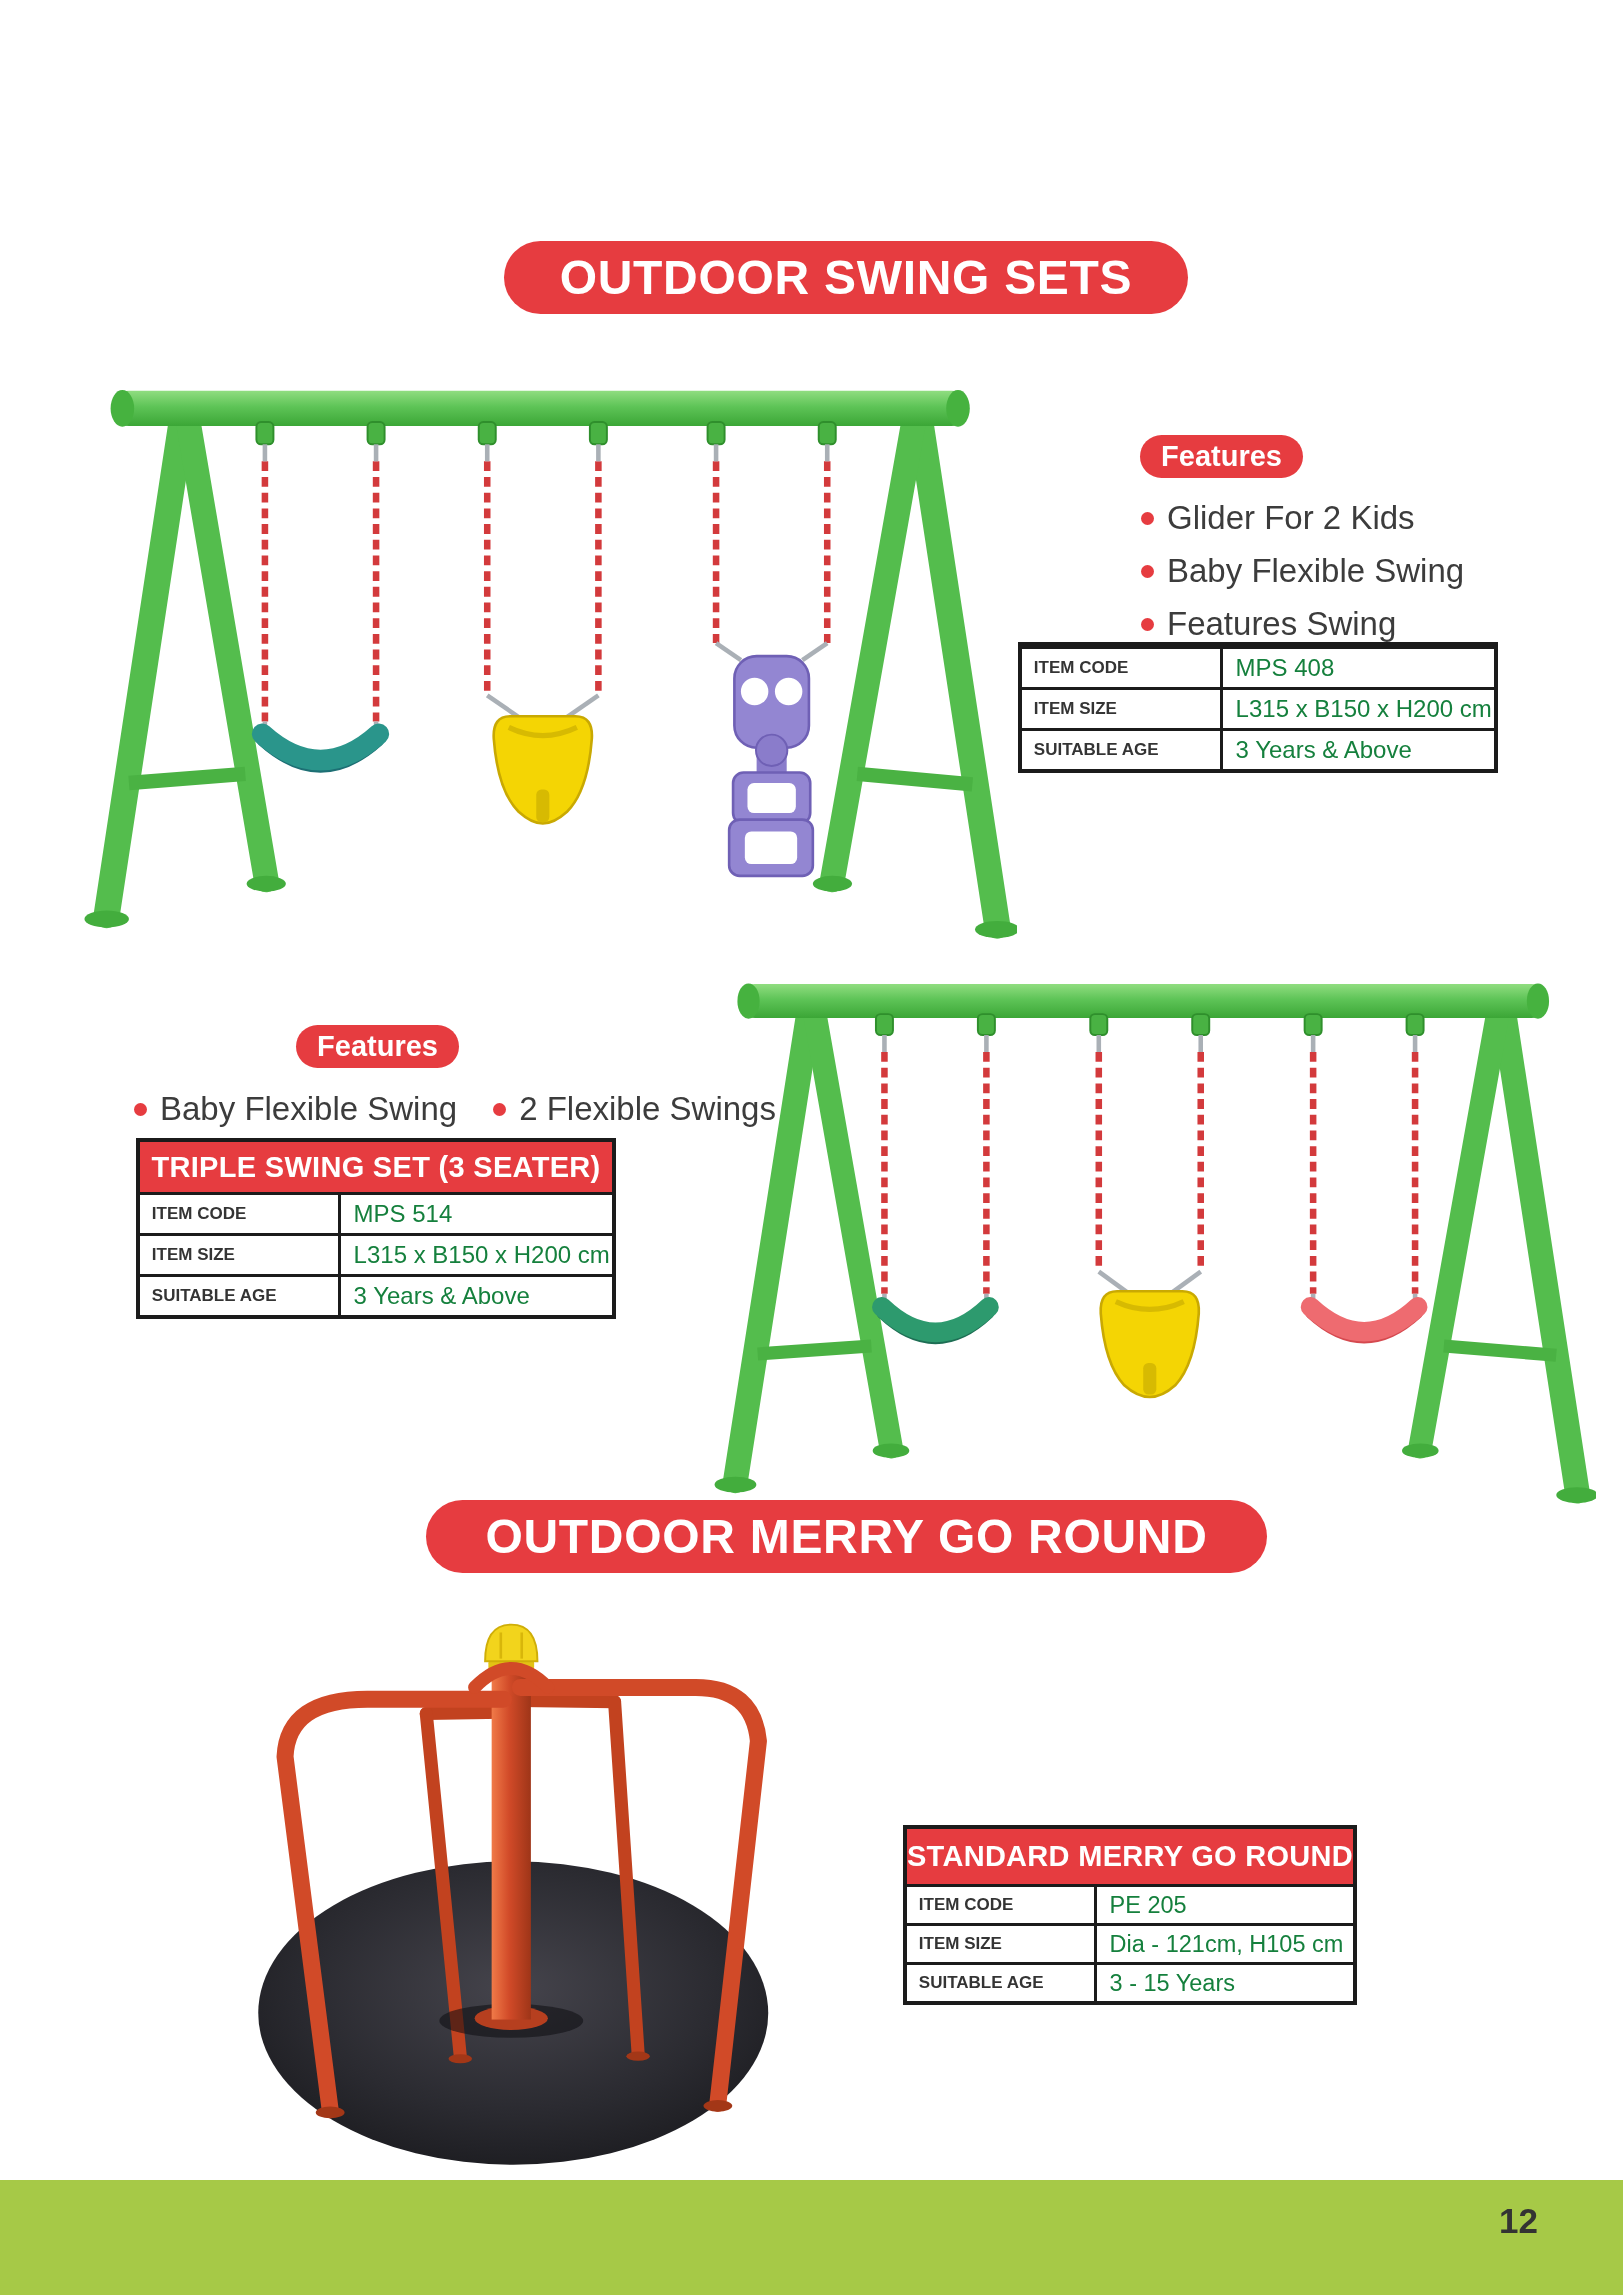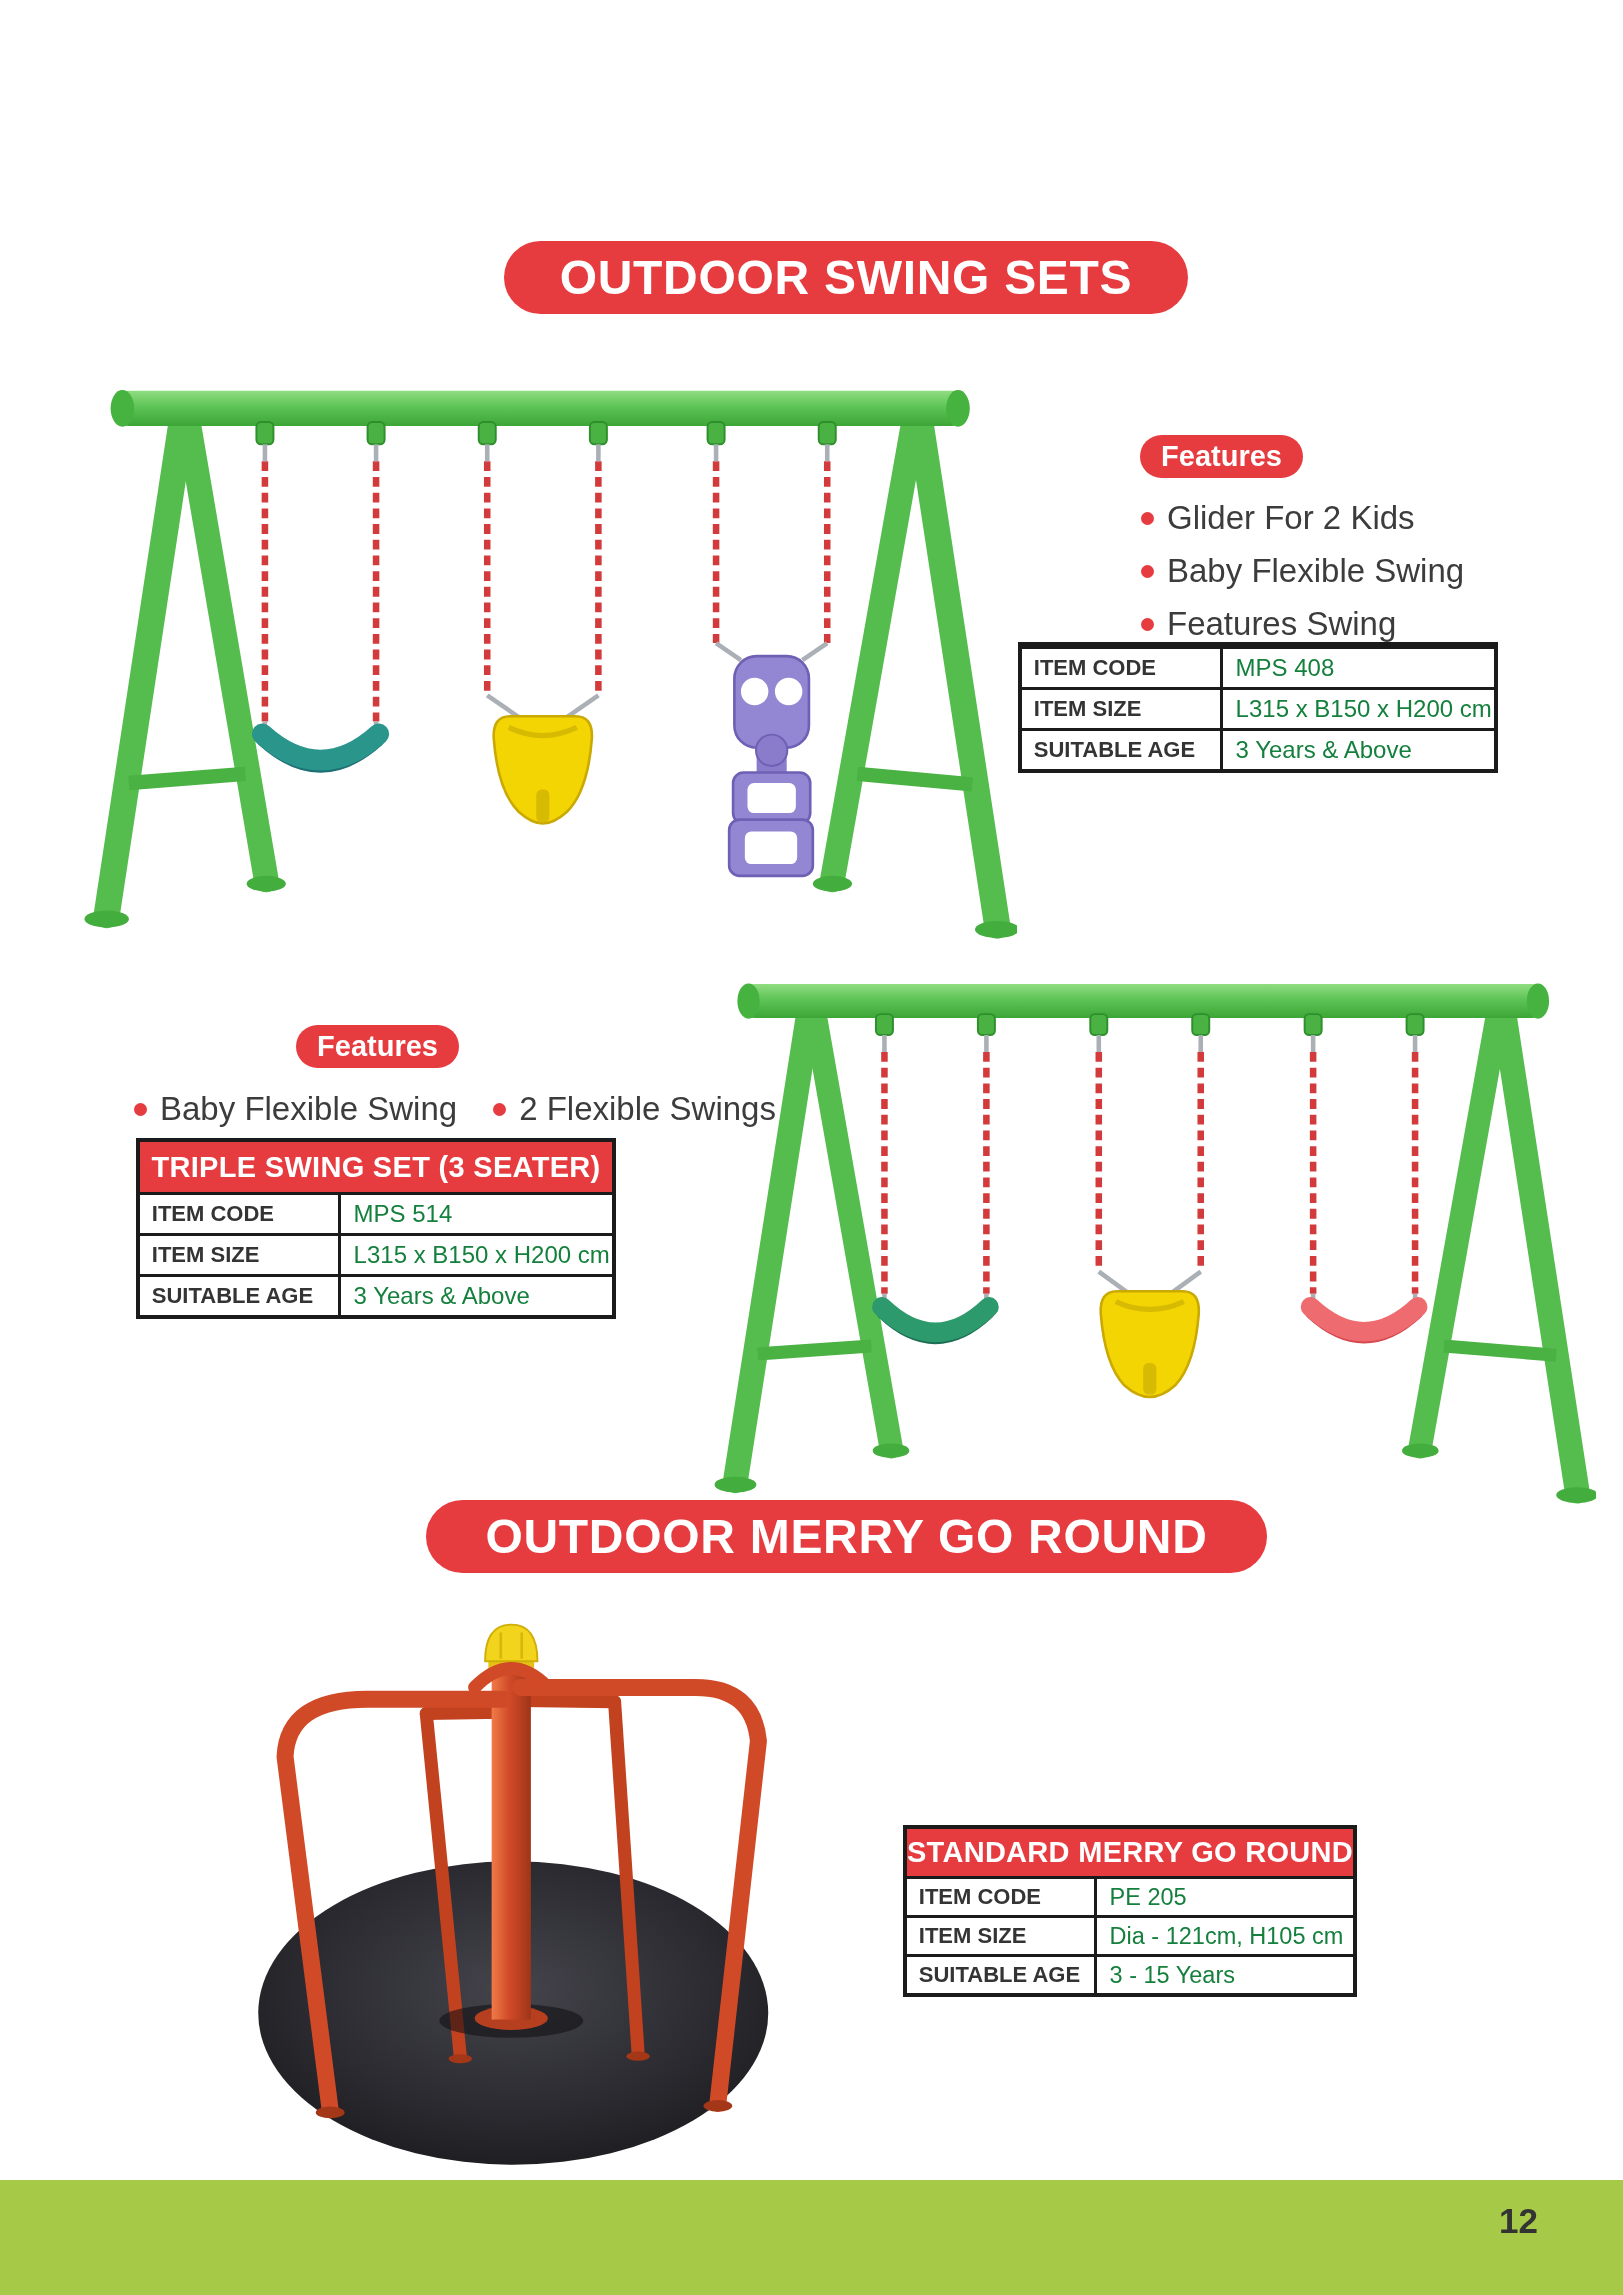--- a/index.html
+++ b/index.html
@@ -32,27 +32,27 @@
   .spec-table{
     position:absolute; box-sizing:border-box; border:4.6px solid var(--border,#1b1b1b); background:#ffffff;
   }
   .spec-head{
     height:50px; background:var(--red,#e63c40); color:#ffffff; font-weight:bold; font-size:29px;
     display:flex; align-items:center; justify-content:center; white-space:nowrap; letter-spacing:0.3px;
   }
   .spec-row{display:flex; height:38px; border-top:3.3px solid var(--border,#1b1b1b);}
   .spec-label{
     width:42.5%; box-sizing:border-box; border-right:3.3px solid var(--border,#1b1b1b);
-    display:flex; align-items:center; padding-left:11.8px; font-weight:bold; font-size:22px; color:#343434; white-space:nowrap;
+    display:flex; align-items:center; padding-left:11.8px; font-weight:bold; font-size:17px; color:#343434; white-space:nowrap;
   }
   .spec-value{flex:1; display:flex; align-items:center; padding-left:13px; font-size:24px; color:#15803d; white-space:nowrap;text-align:right;}
   #table1{left:1018px; top:642px; width:480px;}
   #table2{left:136px; top:1138px; width:480px;}
   #table3{left:903px; top:1825px; width:454px;}
-  #table3 .spec-head{height:47px; font-size:29px;}
+  #table3 .spec-head{height:55px; font-size:29px;}
   #table3 .spec-row{height:36px;}
   #table3 .spec-value{font-size:23.5px;}
 
   .photo{position:absolute;}
   #img-swing4{left:49px; top:358px;}
   #img-swing3{left:680px; top:954px;}
   #img-mgr{left:196px; top:1588px;}
 
   .footer-band{position:absolute; left:0; top:2180px; width:1623px; height:115px; background:var(--lime,#a6c947);}
   .page-number{position:absolute; left:1499px; top:2201px; font-size:35px; font-weight:bold; color:#333333;}

